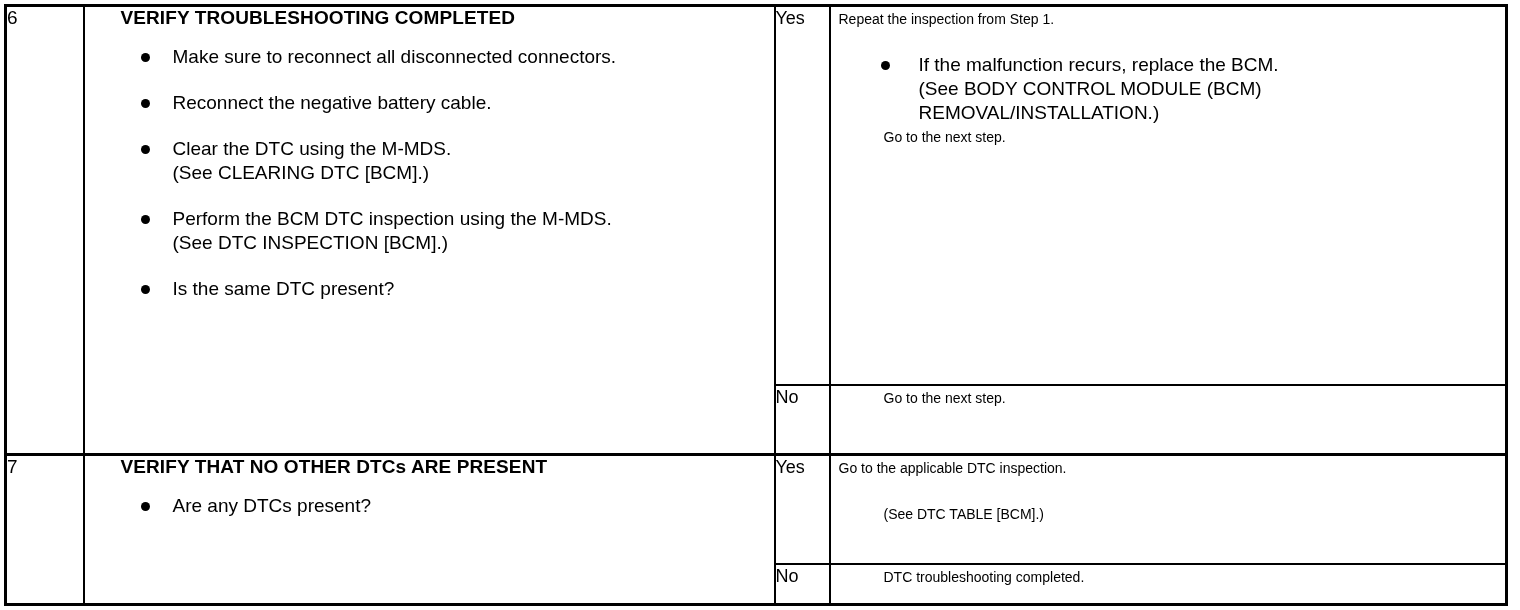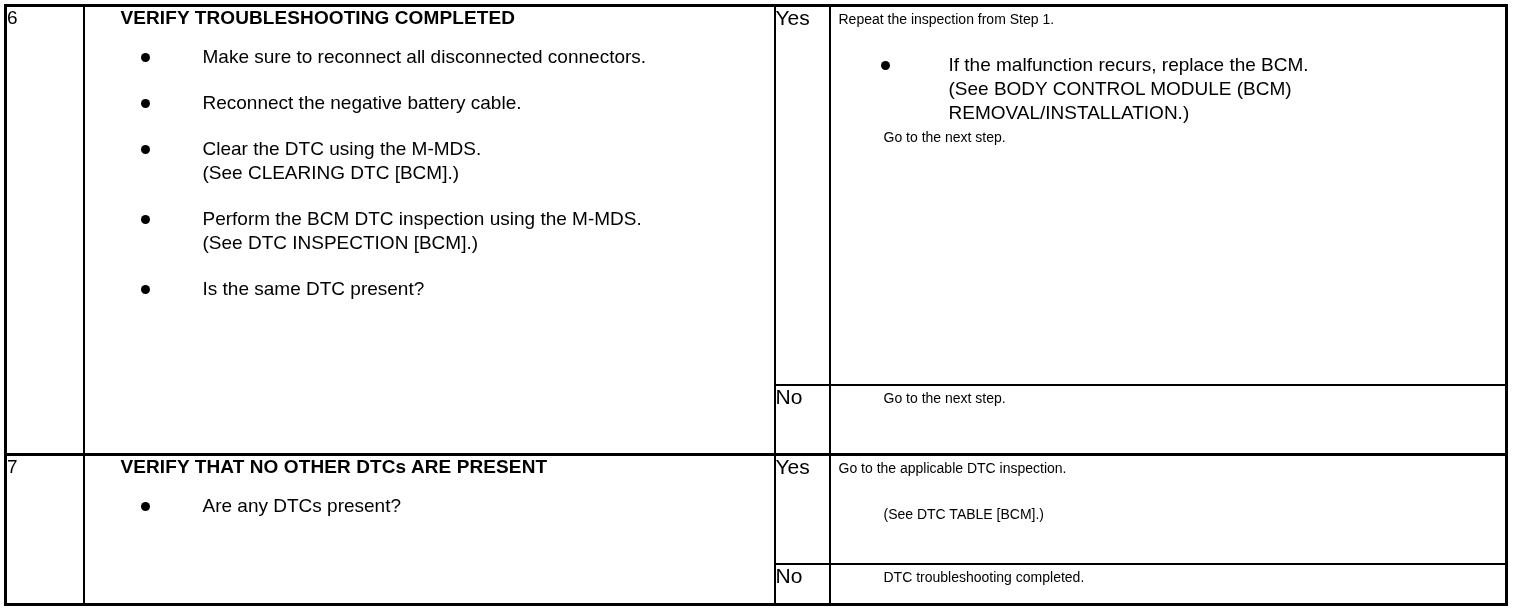--- a/index.html
+++ b/index.html
@@ -50,21 +50,21 @@
   .cell-num {
     padding: 8px 0 0 7px;
     font-size: 19px;
     line-height: 22px;
   }
   .cell-main {
     padding: 8px 10px 10px 6px;
   }
   .cell-jud {
     padding: 8px 0 0 6px;
-    font-size: 21px;
+    font-size: 18px;
     line-height: 22px;
     white-space: nowrap;
   }
   .cell-action {
     padding: 8px 10px 10px 7px;
   }
 
   
   .hdr {
     font-size: 19px;
@@ -84,21 +84,21 @@
 
   ul.blist {
     list-style: none;
     margin: 0;
     padding: 0;
   }
   ul.blist > li {
     position: relative;
     font-size: 19px;
     line-height: 24px;
-    padding-left: 118px;
+    padding-left: 88px;
     margin: 0 0 22px 0;
   }
   ul.blist > li:last-child { margin-bottom: 0; }
   ul.blist > li .bullet {
     position: absolute;
     left: 56px;
     top: 8px;
     width: 9px;
     height: 9px;
     border-radius: 50%;

